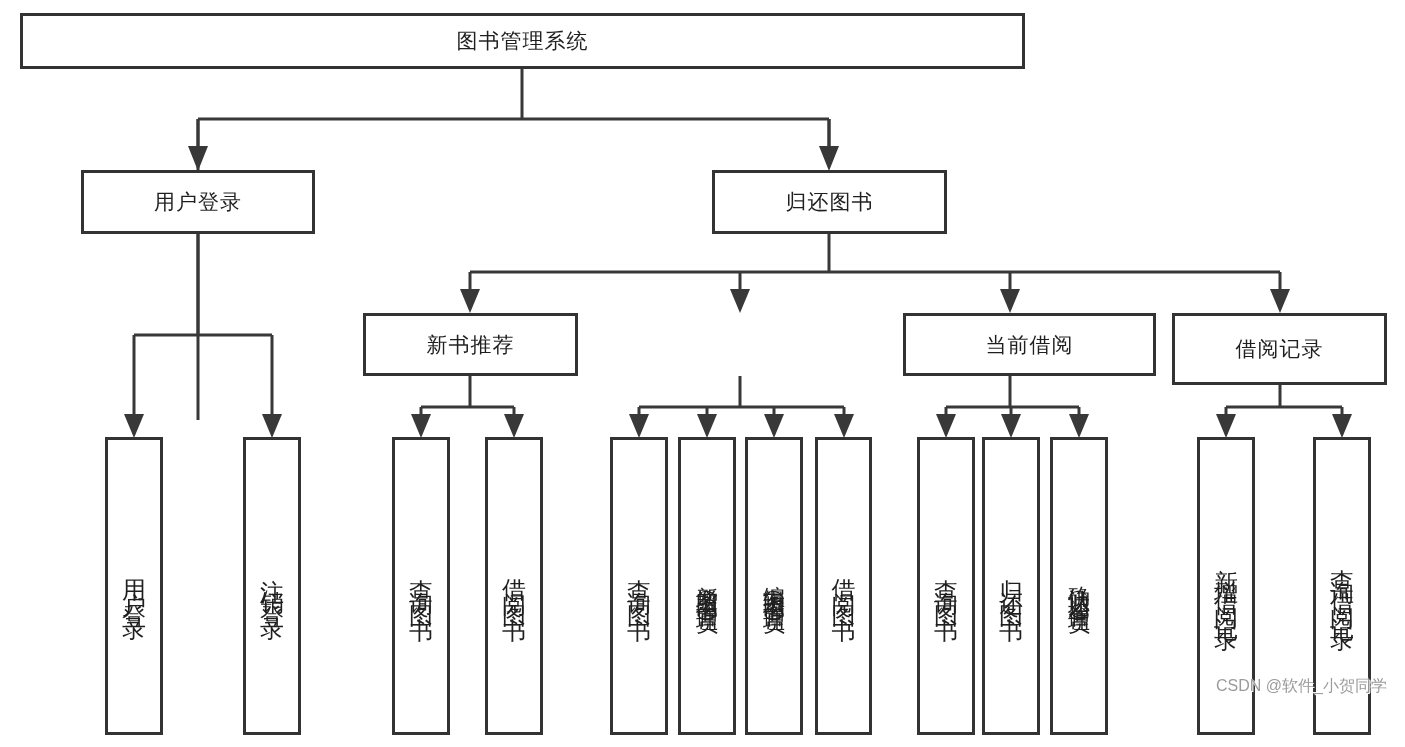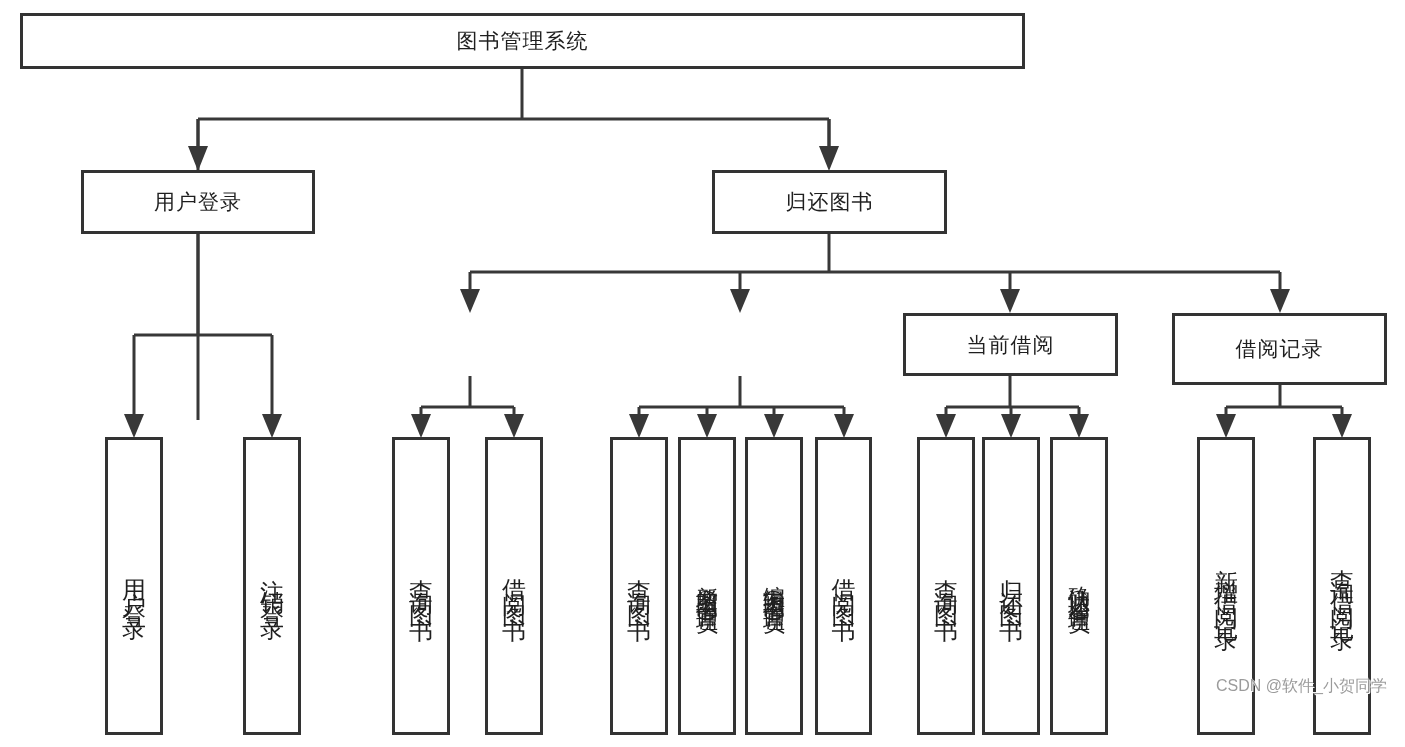--- a/index.html
+++ b/index.html
@@ -101,21 +101,22 @@
       <polygon points="1216,414 1236,414 1226,438" fill="#383838" stroke="none"></polygon>
       <polygon points="1332,414 1352,414 1342,438" fill="#383838" stroke="none"></polygon>
     </g>
   </svg>
 
   <div class="box root" style="left:20px;top:13px;width:1005px;height:56px">图书管理系统</div>
 
   <div class="box lvl" style="left:81px;top:170px;width:234px;height:64px">用户登录</div>
   <div class="box lvl" style="left:712px;top:170px;width:235px;height:64px">归还图书</div>
 
-  <div class="box lvl" style="left:903px;top:313px;width:215px;height:63px">当前借阅</div>
+  <div class="box lvl" style="left:363px;top:313px;width:215px;height:63px">新书推荐</div>
+  <div class="box lvl" style="left:903px;top:313px;width:253px;height:63px">当前借阅</div>
   <div class="box lvl" style="left:1172px;top:313px;width:215px;height:72px">借阅记录</div>
 
   <div class="box leaf" style="left:105px">用户登录</div>
   <div class="box leaf" style="left:243px">注销登录</div>
 
   <div class="box leaf" style="left:392px">查询图书</div>
   <div class="box leaf" style="left:485px">借阅图书</div>
 
   <div class="box leaf" style="left:610px">查询图书</div>
   <div class="box leaf long" style="left:678px">新增图书（管理员）</div>

